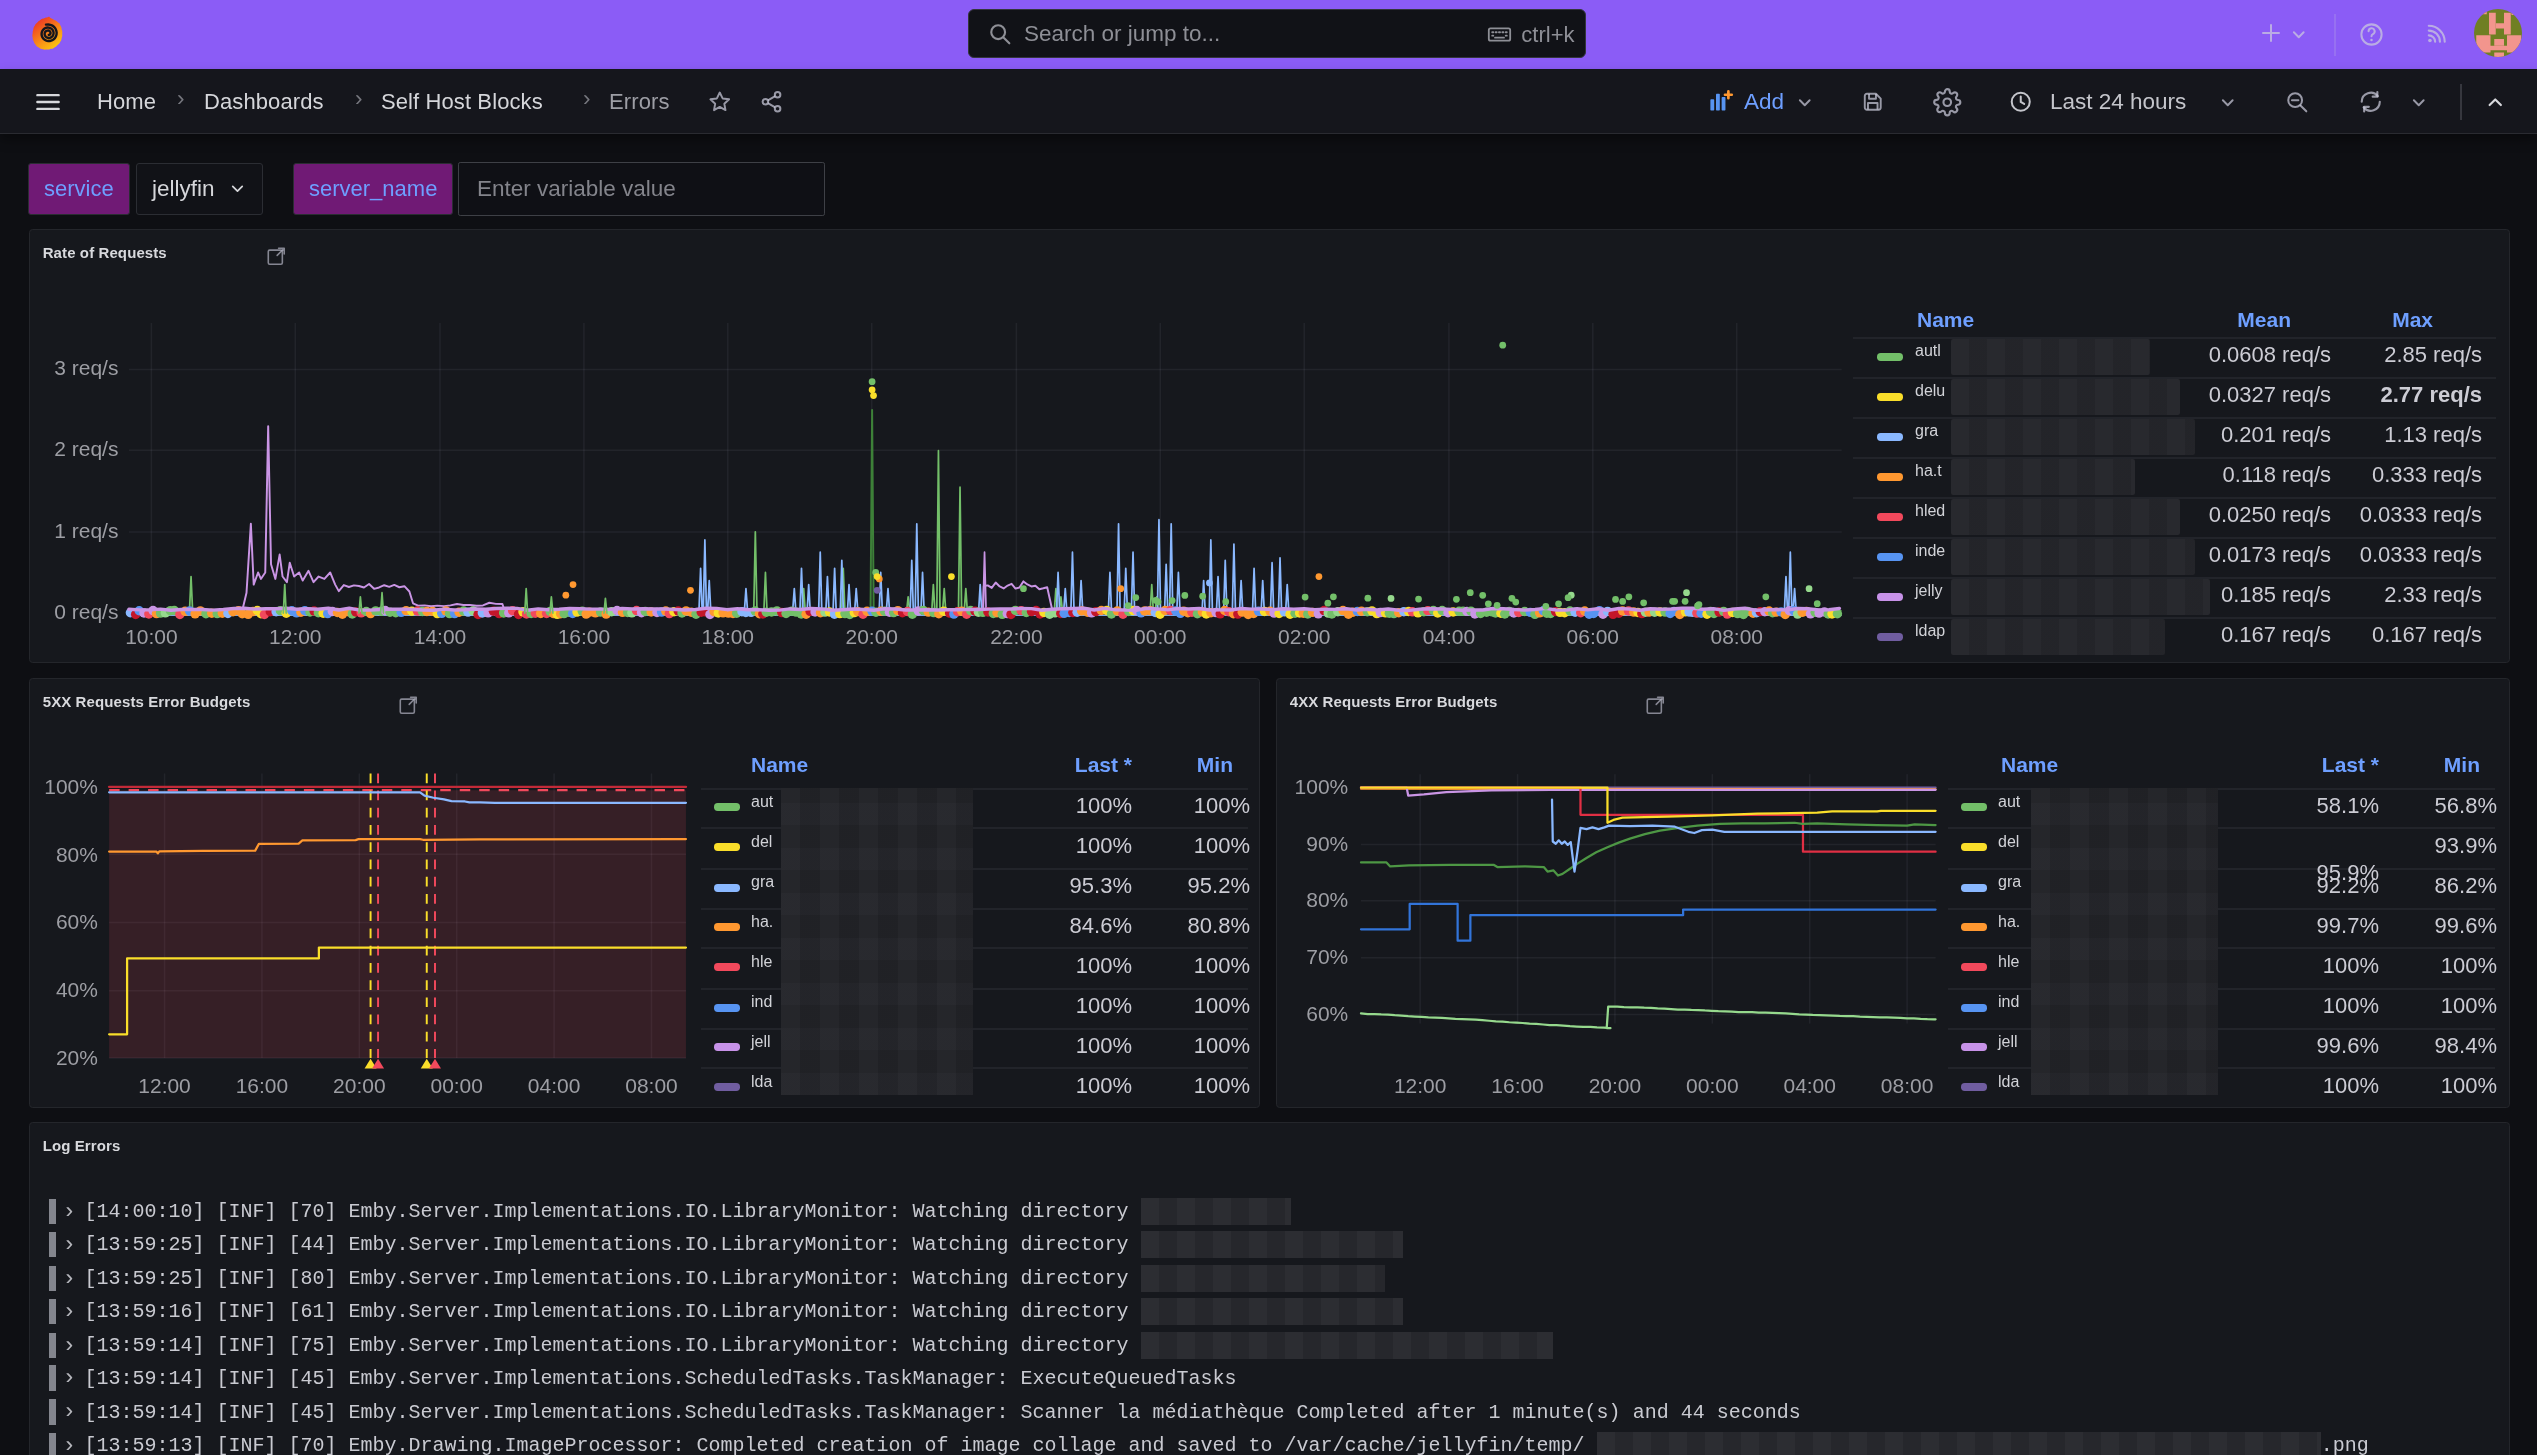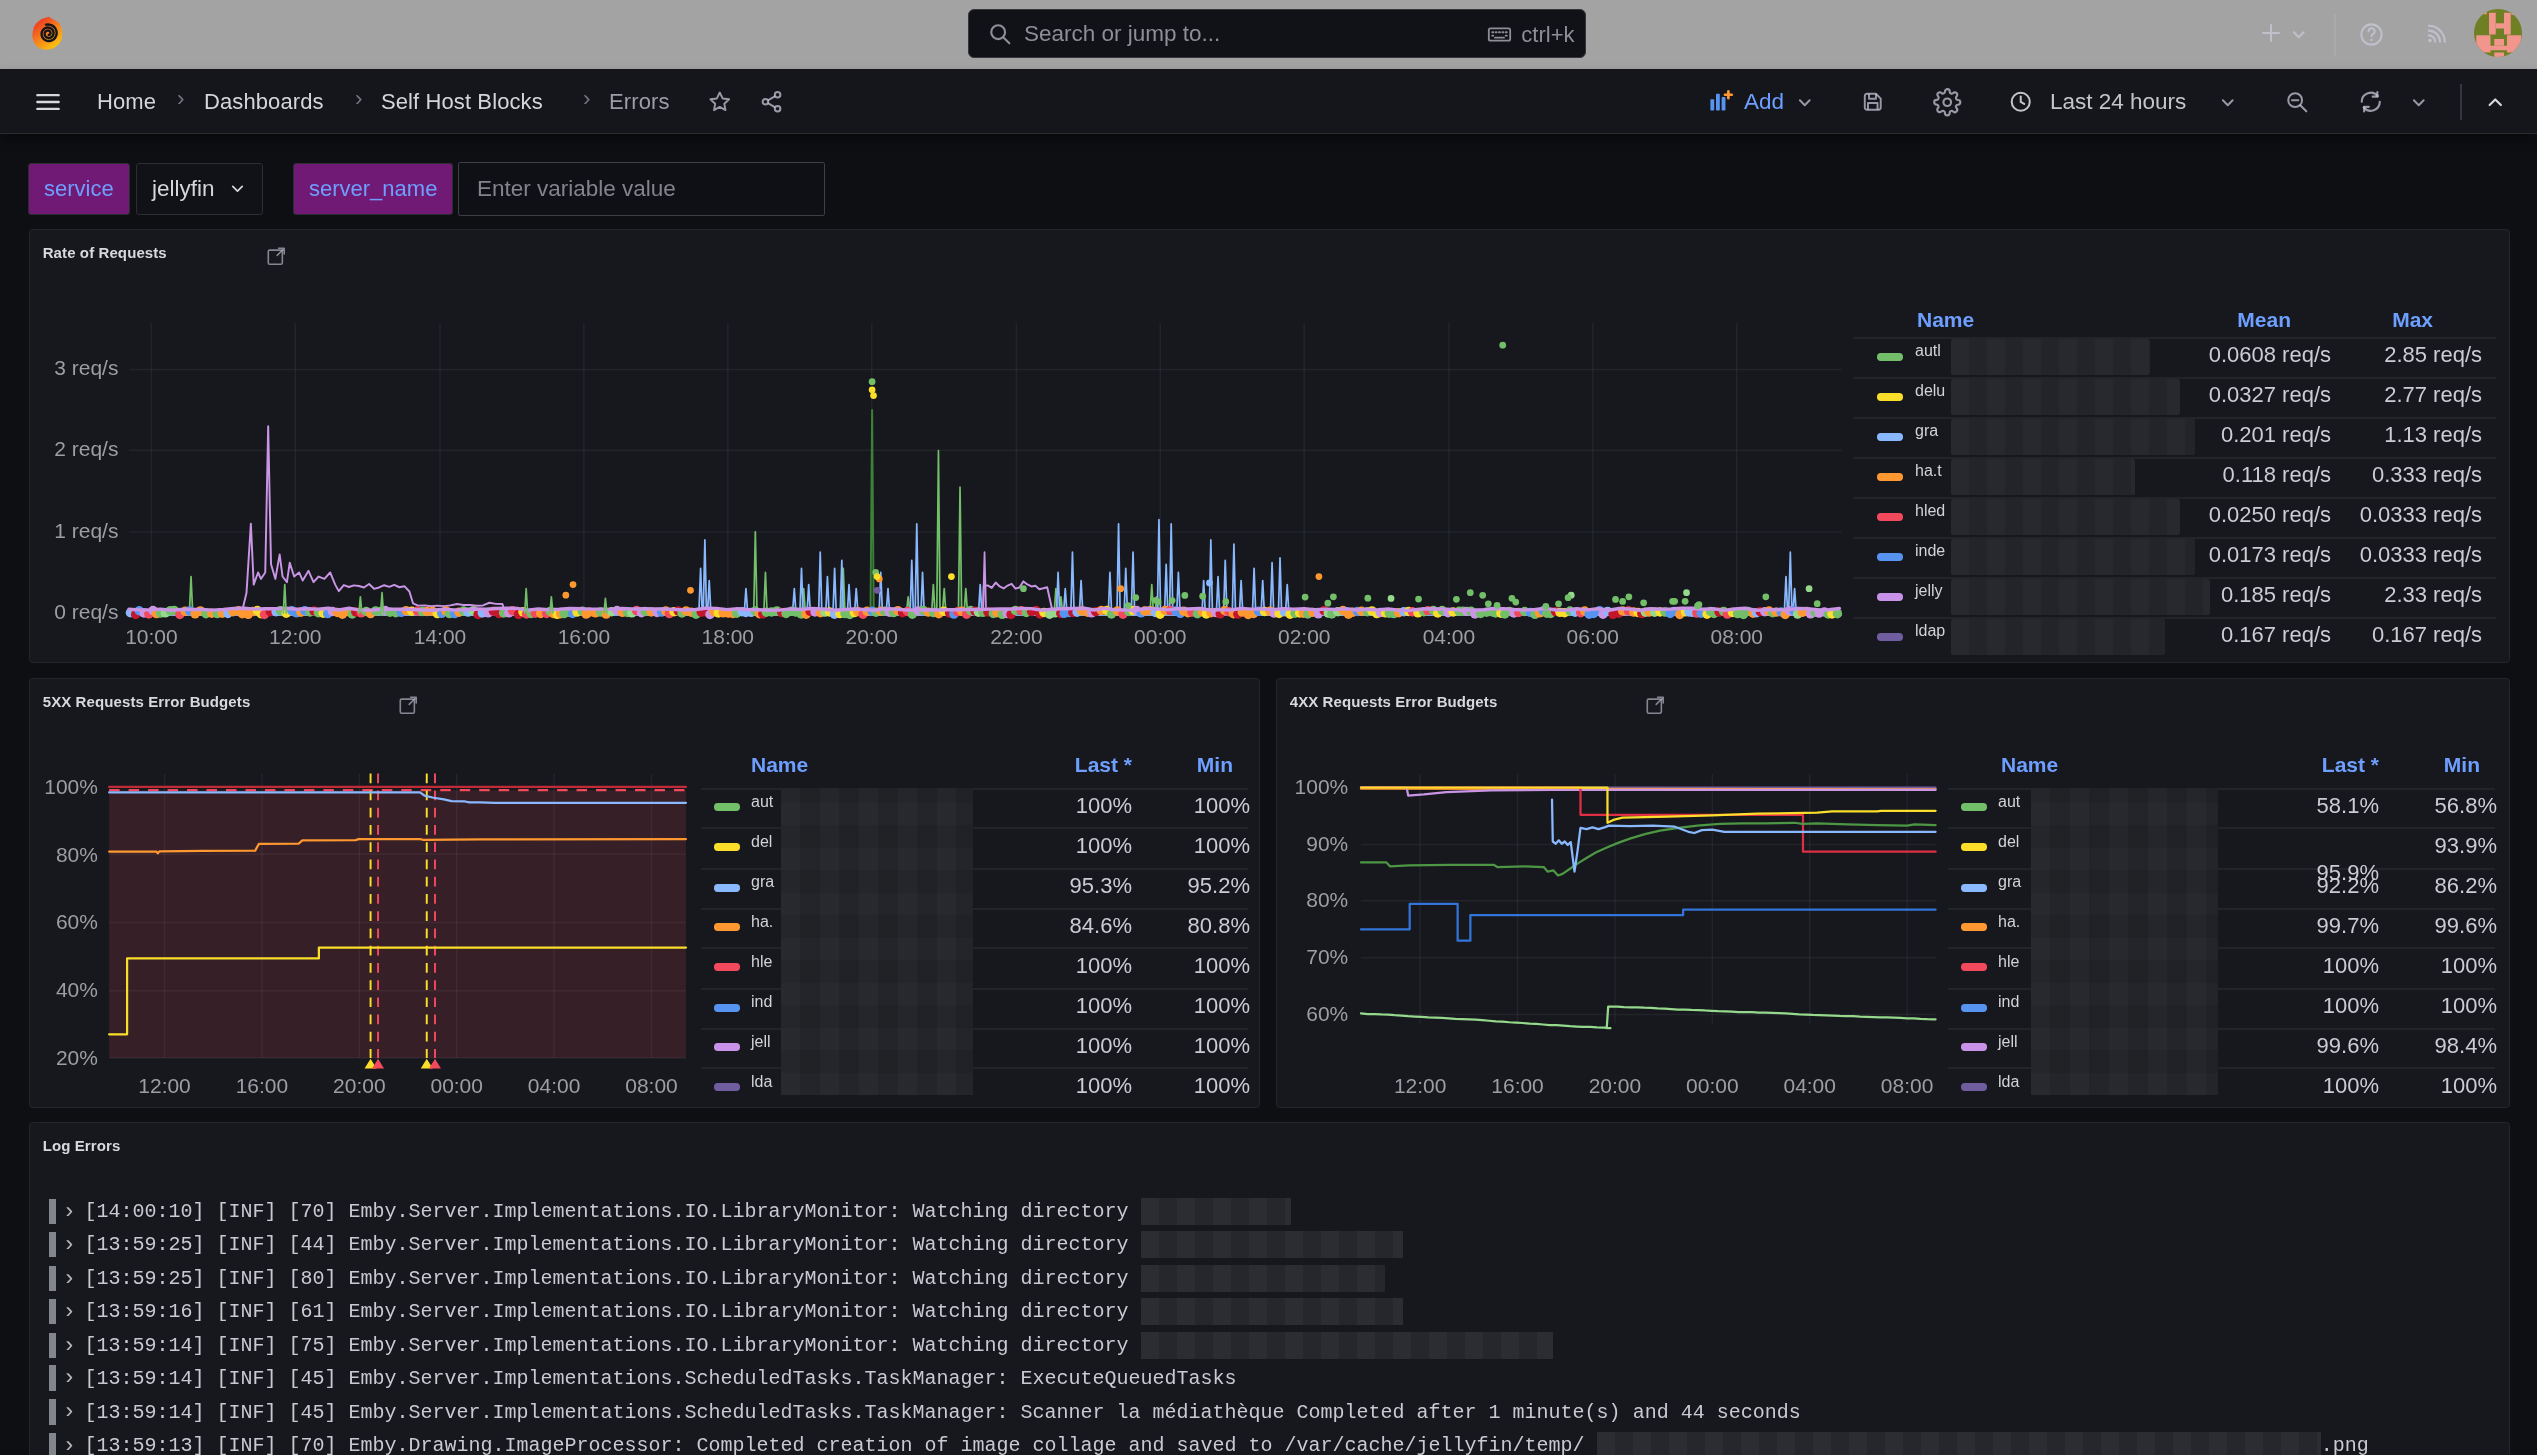--- a/index.html
+++ b/index.html
@@ -1,15 +1,15 @@
 <!DOCTYPE html>
 <html style="font-size:12px"><head><meta charset="utf-8"><style>
 * {margin:0;padding:0;box-sizing:border-box;}
 html,body {width:2538px;height:1455px;background:#0e0f13;font-family:"Liberation Sans",sans-serif;overflow:hidden;position:relative;}
-.hdr {position:absolute;left:0;top:0;width:2538px;height:84px;background:#a3a3a3;border-bottom:0.7px solid #24252b;}
+.hdr {position:absolute;left:0;top:0;width:2538px;height:84px;background:#8b5cf6;border-bottom:0.7px solid #24252b;}
 .tbar {position:absolute;left:0;top:69px;width:2538px;height:65px;background:#15161c;border-bottom:1.5px solid #2a2b31;box-shadow:0 6px 10.5px rgba(0,0,0,0.35);}
 .logo {position:absolute;left:31px;top:15px;}
 .sbox {position:absolute;left:968px;top:9px;width:618px;height:49px;background:#111217;border:1.5px solid #34363c;border-radius:6px;}
 .sbox .sic {position:absolute;left:18px;top:11.2px;}
 .sbox .stx {position:absolute;left:55px;top:11.2px;font-size:22.5px;color:#8e8f96;}
 .sbox .kic {position:absolute;right:72px;top:10.5px;}
 .sbox .ktx {position:absolute;right:10.5px;top:12px;font-size:22px;color:#8e8f96;}
 .hic {position:absolute;top:21px;}
 .avatar {position:absolute;left:2474px;top:9px;}
 .vdiv {position:absolute;width:1.5px;background:rgba(204,204,220,0.18);}
@@ -670,21 +670,21 @@
   <div class="lrow" style="top:107px;left:1823px;width:643px;"></div>
 <div class="pill" style="left:1847px;top:123px;background:#73bf69"></div>
 <div class="lname" style="left:1885px;top:112px;">autl</div>
 <div class="blur" style="left:1921px;top:109px;width:199px;height:36px;"></div>
 <div class="lval" style="left:2106px;top:112px;width:195px;">0.0608 req/s</div>
 <div class="lval" style="left:2272px;top:112px;width:180px;">2.85 req/s</div><div class="lrow" style="top:147px;left:1823px;width:643px;"></div>
 <div class="pill" style="left:1847px;top:163px;background:#fade2a"></div>
 <div class="lname" style="left:1885px;top:152px;">delu</div>
 <div class="blur" style="left:1921px;top:149px;width:229px;height:36px;"></div>
 <div class="lval" style="left:2106px;top:152px;width:195px;">0.0327 req/s</div>
-<div class="lval" style="left:2272px;top:152px;width:180px;">2.77 req/s</div><div class="lrow" style="top:187px;left:1823px;width:643px;"></div>
+<div class="lval" style="left:2272px;top:152px;width:180px;font-weight:bold;">2.77 req/s</div><div class="lrow" style="top:187px;left:1823px;width:643px;"></div>
 <div class="pill" style="left:1847px;top:203px;background:#8ab8ff"></div>
 <div class="lname" style="left:1885px;top:192px;">gra</div>
 <div class="blur" style="left:1921px;top:189px;width:244px;height:36px;"></div>
 <div class="lval" style="left:2106px;top:192px;width:195px;">0.201 req/s</div>
 <div class="lval" style="left:2272px;top:192px;width:180px;">1.13 req/s</div><div class="lrow" style="top:227px;left:1823px;width:643px;"></div>
 <div class="pill" style="left:1847px;top:243px;background:#ff9830"></div>
 <div class="lname" style="left:1885px;top:232px;">ha.t</div>
 <div class="blur" style="left:1921px;top:229px;width:184px;height:36px;"></div>
 <div class="lval" style="left:2106px;top:232px;width:195px;">0.118 req/s</div>
 <div class="lval" style="left:2272px;top:232px;width:180px;">0.333 req/s</div><div class="lrow" style="top:267px;left:1823px;width:643px;"></div>

